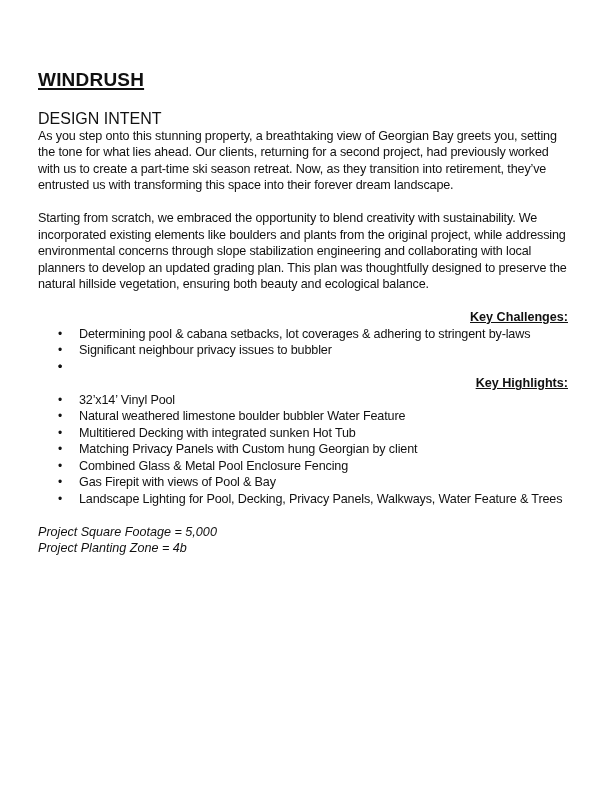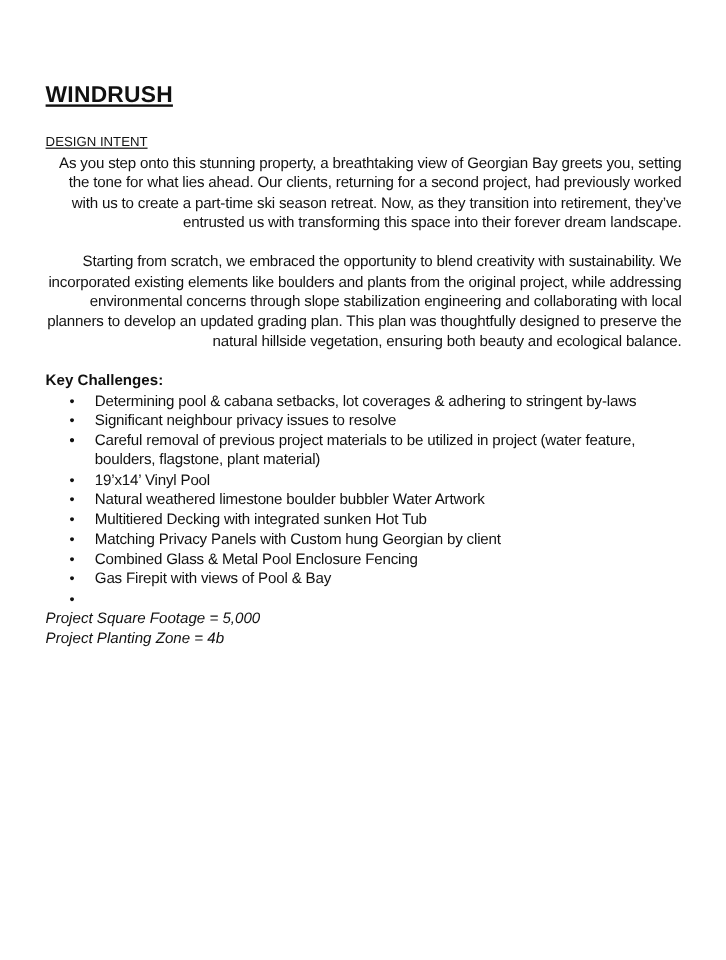--- a/index.html
+++ b/index.html
@@ -26,40 +26,40 @@
       font-size: 19px;
       font-weight: bold;
       text-decoration: underline;
       text-decoration-thickness: 2px;
       text-underline-offset: 2px;
       margin: 0;
       line-height: 24px;
       letter-spacing: 0.2px;
     }
     .section-label {
-      font-size: 11px;
-      text-decoration: underline;
+      font-size: 16px;
       margin: 19px 0 0 0;
       line-height: 16.5px;
     }
     .para {
       font-size: 12.6px;
       line-height: 16.5px;
       margin: 0;
       letter-spacing: -0.15px;
-      text-align: right;
     }
     .para + .para {
       margin-top: 16.5px;
     }
     .heading-bold {
       font-size: 12.6px;
       font-weight: bold;
+      text-decoration: underline;
       line-height: 16.5px;
       margin: 16.5px 0 0 0;
+      text-align: right;
     }
     ul.bullets {
       list-style: none;
       margin: 0;
       padding: 0;
     }
     ul.bullets li {
       position: relative;
       padding-left: 41px;
       font-size: 12.6px;
@@ -87,32 +87,33 @@
 <div class="page">
   <h1 class="title">WINDRUSH</h1>
 
   <div class="section-label">DESIGN INTENT</div>
   <p class="para">As you step onto this stunning property, a breathtaking view of Georgian Bay greets you, setting the tone for what lies ahead. Our clients, returning for a second project, had previously worked with us to create a part-time ski season retreat. Now, as they transition into retirement, they’ve entrusted us with transforming this space into their forever dream landscape.</p>
   <p class="para">Starting from scratch, we embraced the opportunity to blend creativity with sustainability. We incorporated existing elements like boulders and plants from the original project, while addressing environmental concerns through slope stabilization engineering and collaborating with local planners to develop an updated grading plan. This plan was thoughtfully designed to preserve the natural hillside vegetation, ensuring both beauty and ecological balance.</p>
 
   <div class="heading-bold">Key Challenges:</div>
   <ul class="bullets">
     <li><span class="bullet">•</span><span>Determining pool &amp; cabana setbacks, lot coverages &amp; adhering to stringent by-laws</span></li>
-    <li><span class="bullet">•</span><span>Significant neighbour privacy issues to resolve</span></li>
+    <li><span class="bullet">•</span><span>Significant neighbour privacy issues to bubbler</span></li>
     <li><span class="bullet">•</span></li>
-    <li><span class="bullet">•</span><span>Careful removal of previous project materials to be utilized in project (water feature, boulders, flagstone, plant material)</span></li>
+    <li><span class="bullet">•</span></li>
   </ul>
 
+  <div class="heading-bold">Key Highlights:</div>
   <ul class="bullets">
-    <li><span class="bullet">•</span><span>19’x14’ Vinyl Pool</span></li>
-    <li><span class="bullet">•</span><span>Natural weathered limestone boulder bubbler Water Artwork</span></li>
+    <li><span class="bullet">•</span><span>32’x14’ Vinyl Pool</span></li>
+    <li><span class="bullet">•</span><span>Natural weathered limestone boulder bubbler Water Feature</span></li>
     <li><span class="bullet">•</span><span>Multitiered Decking with integrated sunken Hot Tub</span></li>
     <li><span class="bullet">•</span><span>Matching Privacy Panels with Custom hung Georgian by client</span></li>
     <li><span class="bullet">•</span><span>Combined Glass &amp; Metal Pool Enclosure Fencing</span></li>
     <li><span class="bullet">•</span><span>Gas Firepit with views of Pool &amp; Bay</span></li>
-    <li><span class="bullet">•</span></li>
+    <li><span class="bullet">•</span><span>Landscape Lighting for Pool, Decking, Privacy Panels, Walkways, Water Feature &amp; Trees</span></li>
   </ul>
 
   <div class="stats">
     <div>Project Square Footage = 5,000</div>
     <div>Project Planting Zone = 4b</div>
   </div>
 </div>
 
 </body></html>

